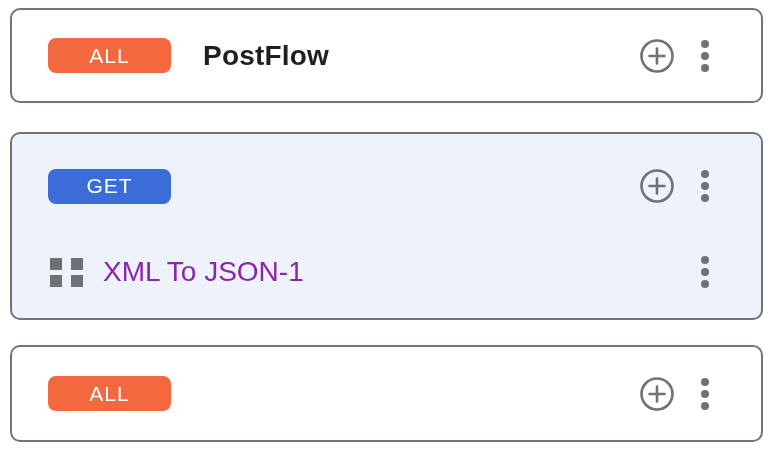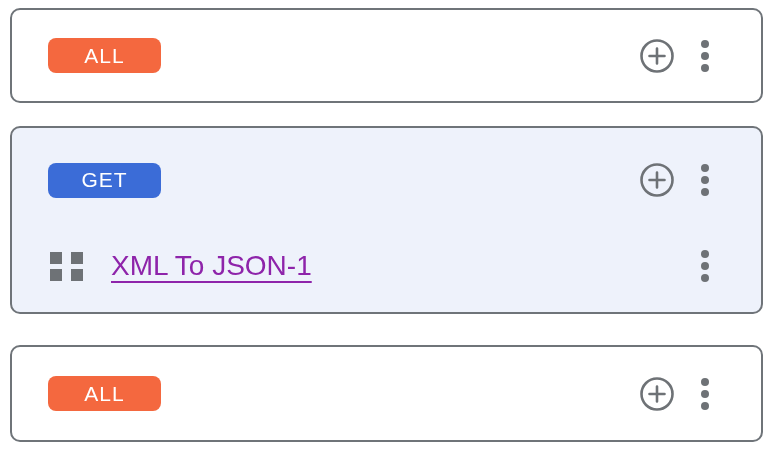--- a/index.html
+++ b/index.html
@@ -9,35 +9,35 @@
     font-family:"Liberation Sans", sans-serif;
     overflow:hidden;
   }
   .card {
     position:absolute; left:10px; width:753px;
     box-sizing:border-box;
     border:2px solid #6F7479; border-radius:10px;
     background:#ffffff;
   }
   .card-postflow { top:8px;   height:95px; }
-  .card-viewxml  { top:126px; height:188px; background:#EEF2FB; }
+  .card-viewxml  { top:132px; height:188px; background:#EEF2FB; }
   .card-preflow  { top:345px; height:97px; }
 
   .flow-row {
     display:flex; align-items:center;
     height:100%; padding:0 52px 0 36px;
   }
   .card-viewxml .flow-row.header { height:76px; margin-top:14px; }
   .policy-row {
     display:flex; align-items:center;
     height:76px; margin-top:10px; padding:0 52px 0 38px;
   }
 
   .badge {
-    width:113px; height:35px; border-radius:8px;
+    width:123px; height:35px; border-radius:8px;
     display:flex; align-items:center; justify-content:center;
     color:#ffffff; font-size:21px; font-weight:500; letter-spacing:1px;
     flex:none;
   }
   .badge-orange { background:#F4683F; }
   .badge-blue   { background:#3B6CD7; }
 
   .flow-title {
     margin-left:32px; font-size:28px; font-weight:700;
     color:#1F1F1F; letter-spacing:0.2px; white-space:nowrap;
@@ -59,32 +59,33 @@
   }
 
   .grid-icon {
     display:grid; flex:none;
     grid-template-columns:12px 12px; grid-template-rows:12px 12px;
     column-gap:9px; row-gap:5px;
   }
   .grid-icon i { background:#6E7276; display:block; }
 
   .policy-link {
-    margin-left:28px; font-size:28px; font-weight:400;
-    color:#8E24AA; text-decoration:underline;
+    margin-left:20px; font-size:28px; font-weight:400;
+    color:#8E24AA; 
     text-decoration-thickness:2px; text-underline-offset:6px;
     white-space:nowrap; cursor:pointer;
   }
 </style>
 </head>
 <body>
 
 <section class="card card-postflow">
   <div class="flow-row">
     <span class="badge badge-orange">ALL</span>
+    <span class="flow-title">PostFlow</span>
     <span class="spacer"></span>
     <button class="add-btn">
       <svg width="36" height="36" viewBox="0 0 36 36" fill="none">
         <circle cx="18" cy="18" r="15.5" stroke="#6E7276" stroke-width="2.6"></circle>
         <path d="M18 10.5 V25.5 M10.5 18 H25.5" stroke="#6E7276" stroke-width="2.6" stroke-linecap="round"></path>
       </svg>
     </button>
     <button class="more-btn">
       <span style="display:flex;flex-direction:column;gap:4px;">
           <i></i>

